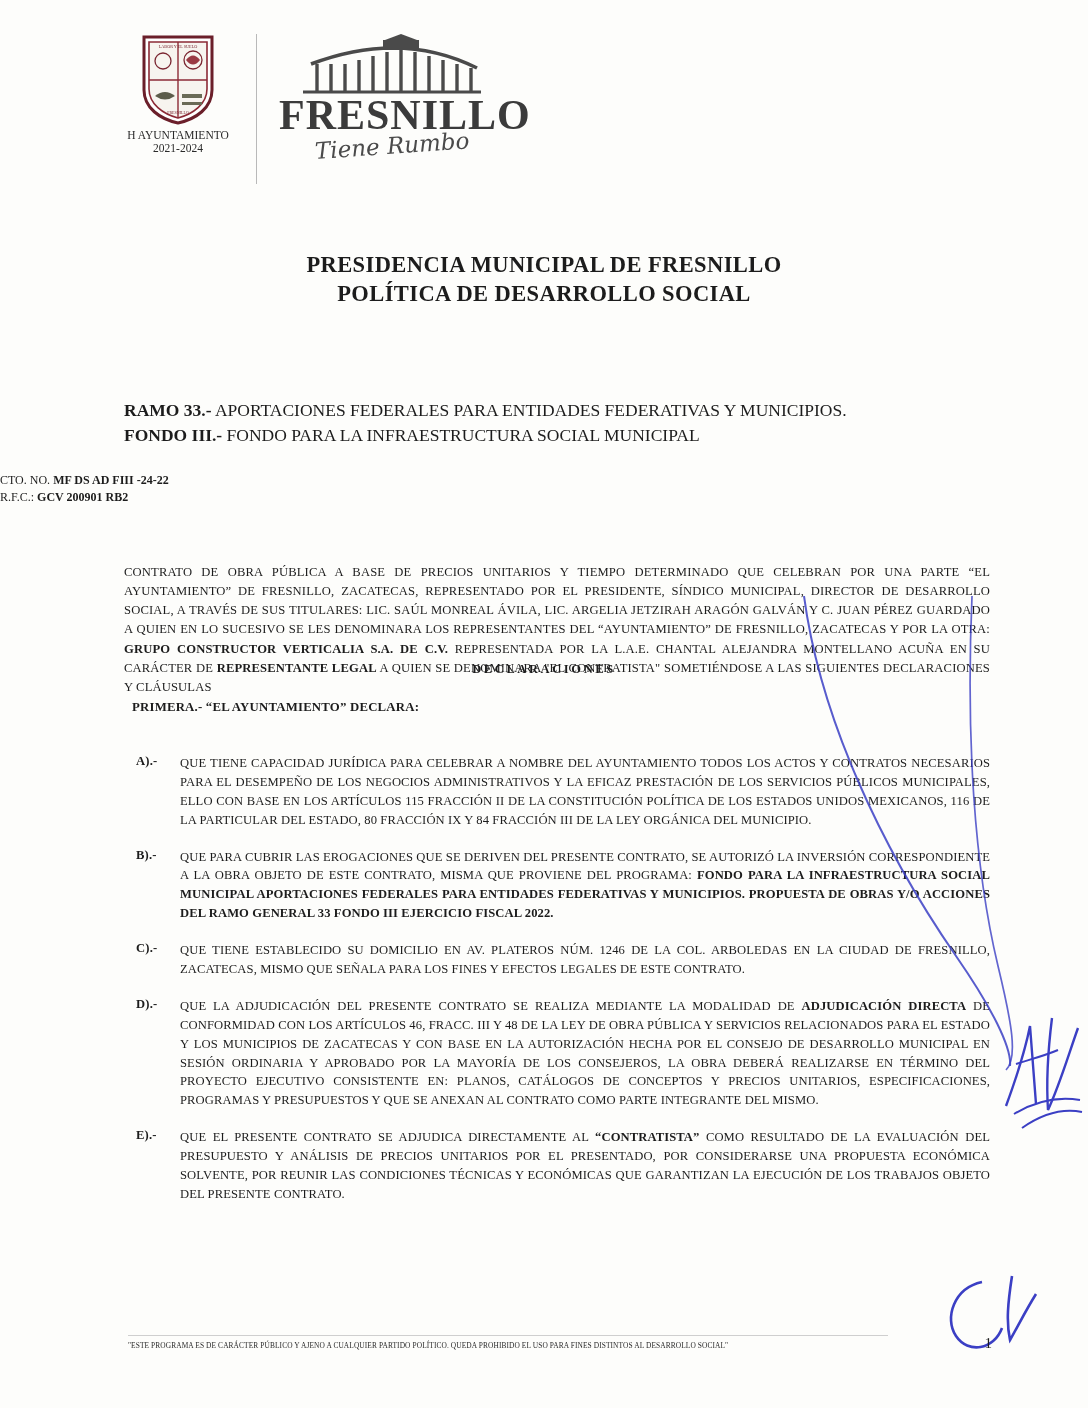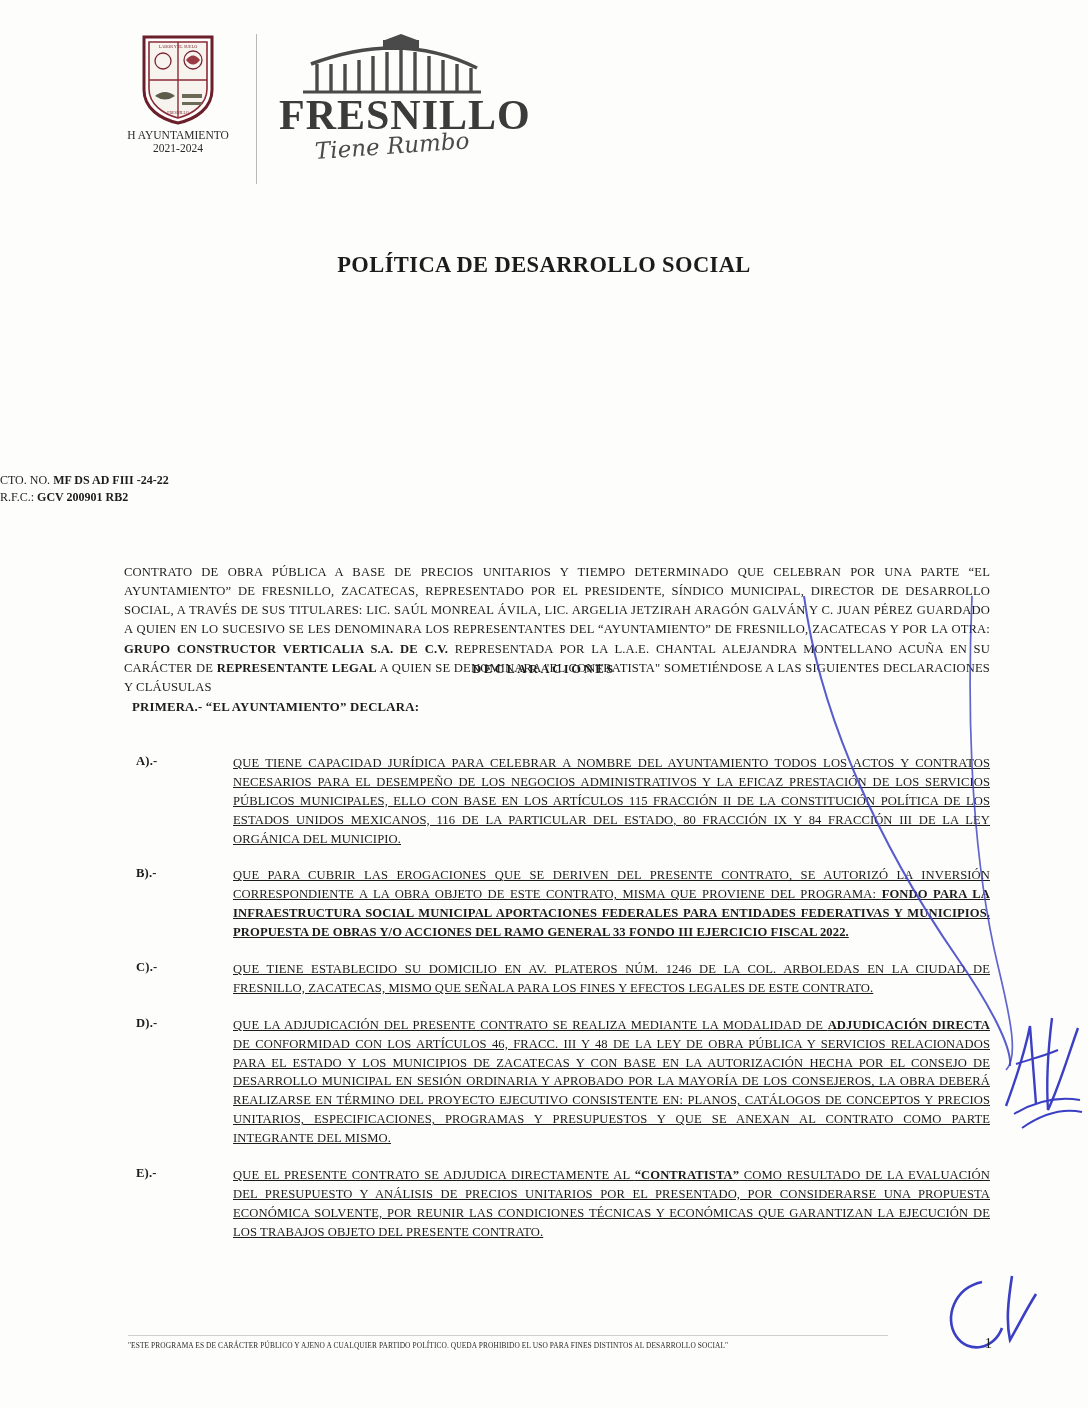--- a/index.html
+++ b/index.html
@@ -161,27 +161,26 @@
   }
   .clause .lbl {
     position: absolute;
     left: 12px;
     top: 0;
     font-size: 12.6px;
     font-weight: bold;
     letter-spacing: 0.2px;
   }
   .clause .body {
-    margin-left: 109px;
+    margin-left: 56px;
     margin-top: 16px;
     font-size: 12.6px;
     line-height: 1.5;
     text-align: justify;
     letter-spacing: 0.1px;
-    text-decoration: underline;
   }
   .clause .body b { font-weight: bold; }
   
   .footer-note {
     position: absolute;
     bottom: 58px;
     left: 128px;
     width: 760px;
     font-size: 7.4px;
     letter-spacing: 0.1px;
@@ -243,23 +242,32 @@
           <rect x="86" y="6" width="36" height="10" fill="#4a4a4a"></rect>
           <path d="M88 6 l16 -6 l16 6 z" fill="#4a4a4a"></path>
         </svg>
       </div>
       <div class="brand-name">FRESNILLO</div>
       <div class="brand-tag">Tiene Rumbo</div>
     </div>
   </div>
 
   <div class="title-wrap">
+    <div class="t1">PRESIDENCIA MUNICIPAL DE FRESNILLO</div>
     <div class="t1">POLÍTICA DE DESARROLLO SOCIAL</div>
   </div>
 
+  <div class="ramo">
+    <div>
+      <b>RAMO 33.-</b><span> APORTACIONES FEDERALES PARA ENTIDADES FEDERATIVAS Y MUNICIPIOS.</span>
+    </div>
+    <div>
+      <b>FONDO III.-</b><span> FONDO PARA LA INFRAESTRUCTURA SOCIAL MUNICIPAL</span>
+    </div>
+  </div>
 
   <div class="cto">
     <div>
       <span>CTO. NO. </span><b>MF DS AD FIII -24-22</b>
     </div>
     <div>
       <span>R.F.C.: </span><b>GCV 200901 RB2</b>
     </div>
   </div>
 

